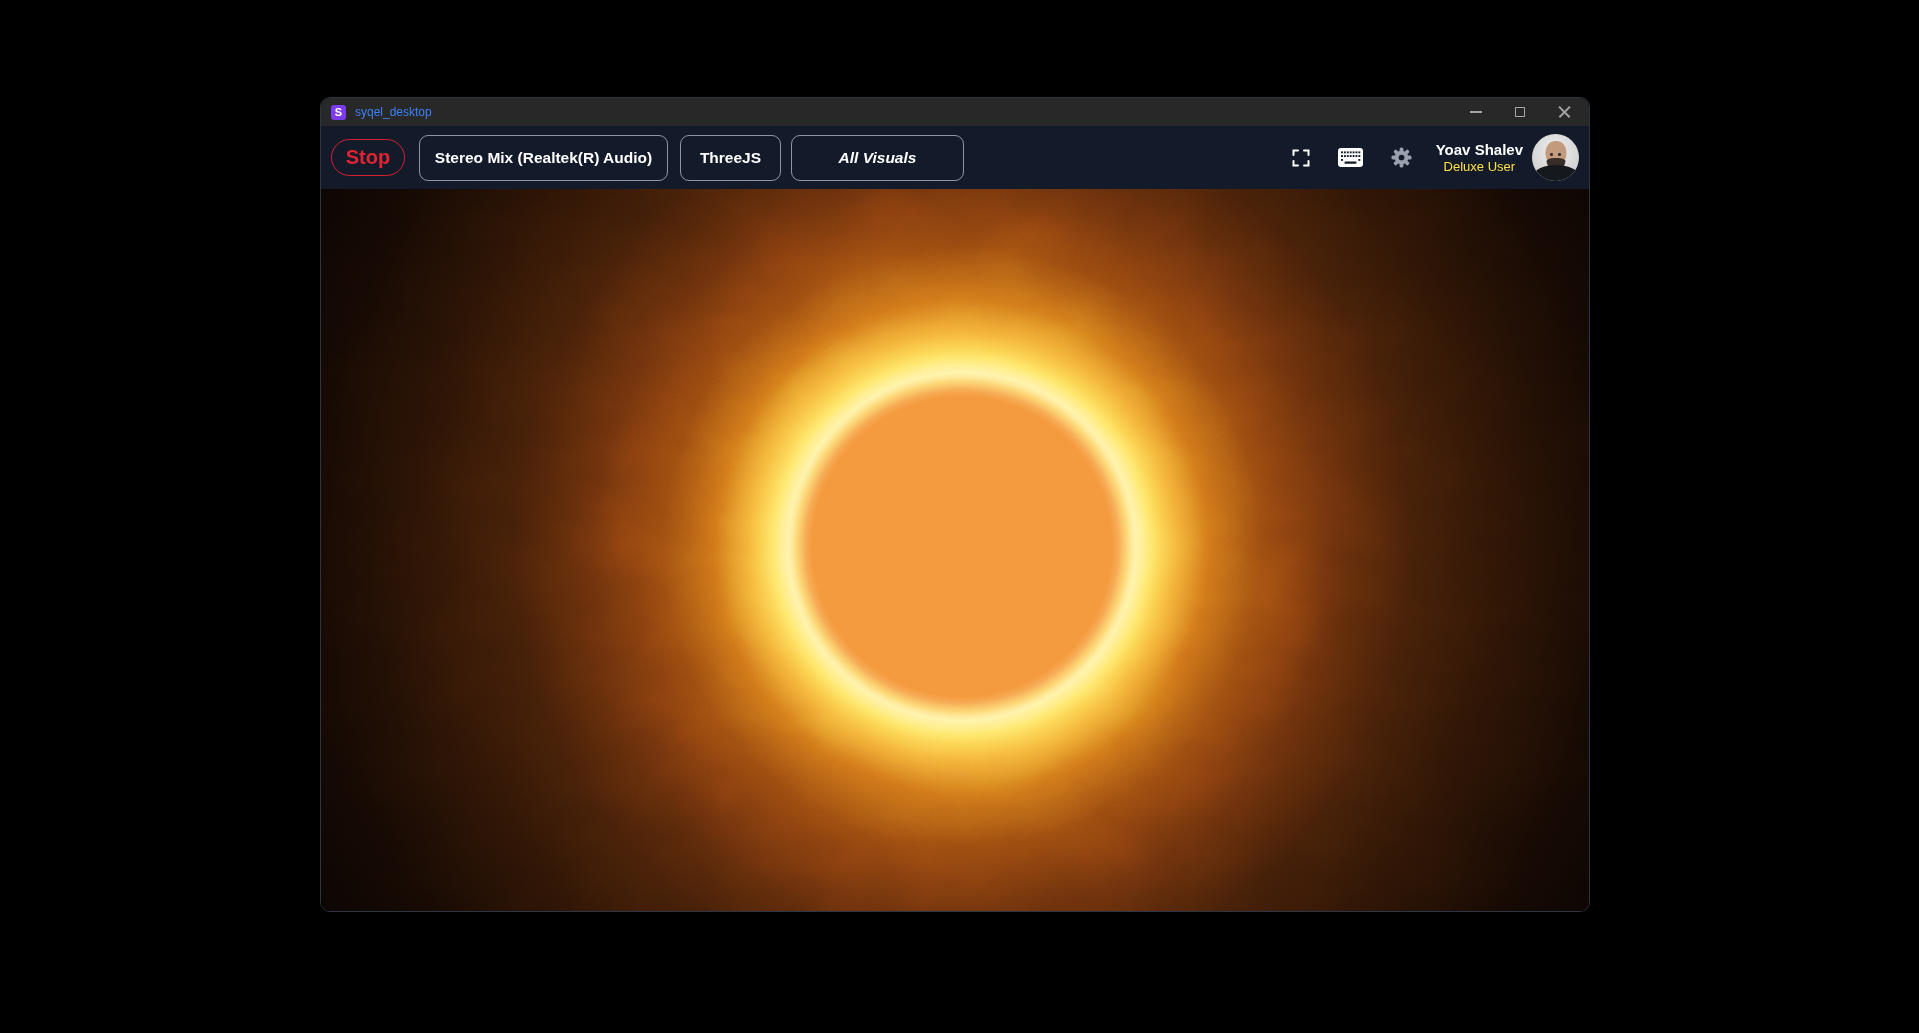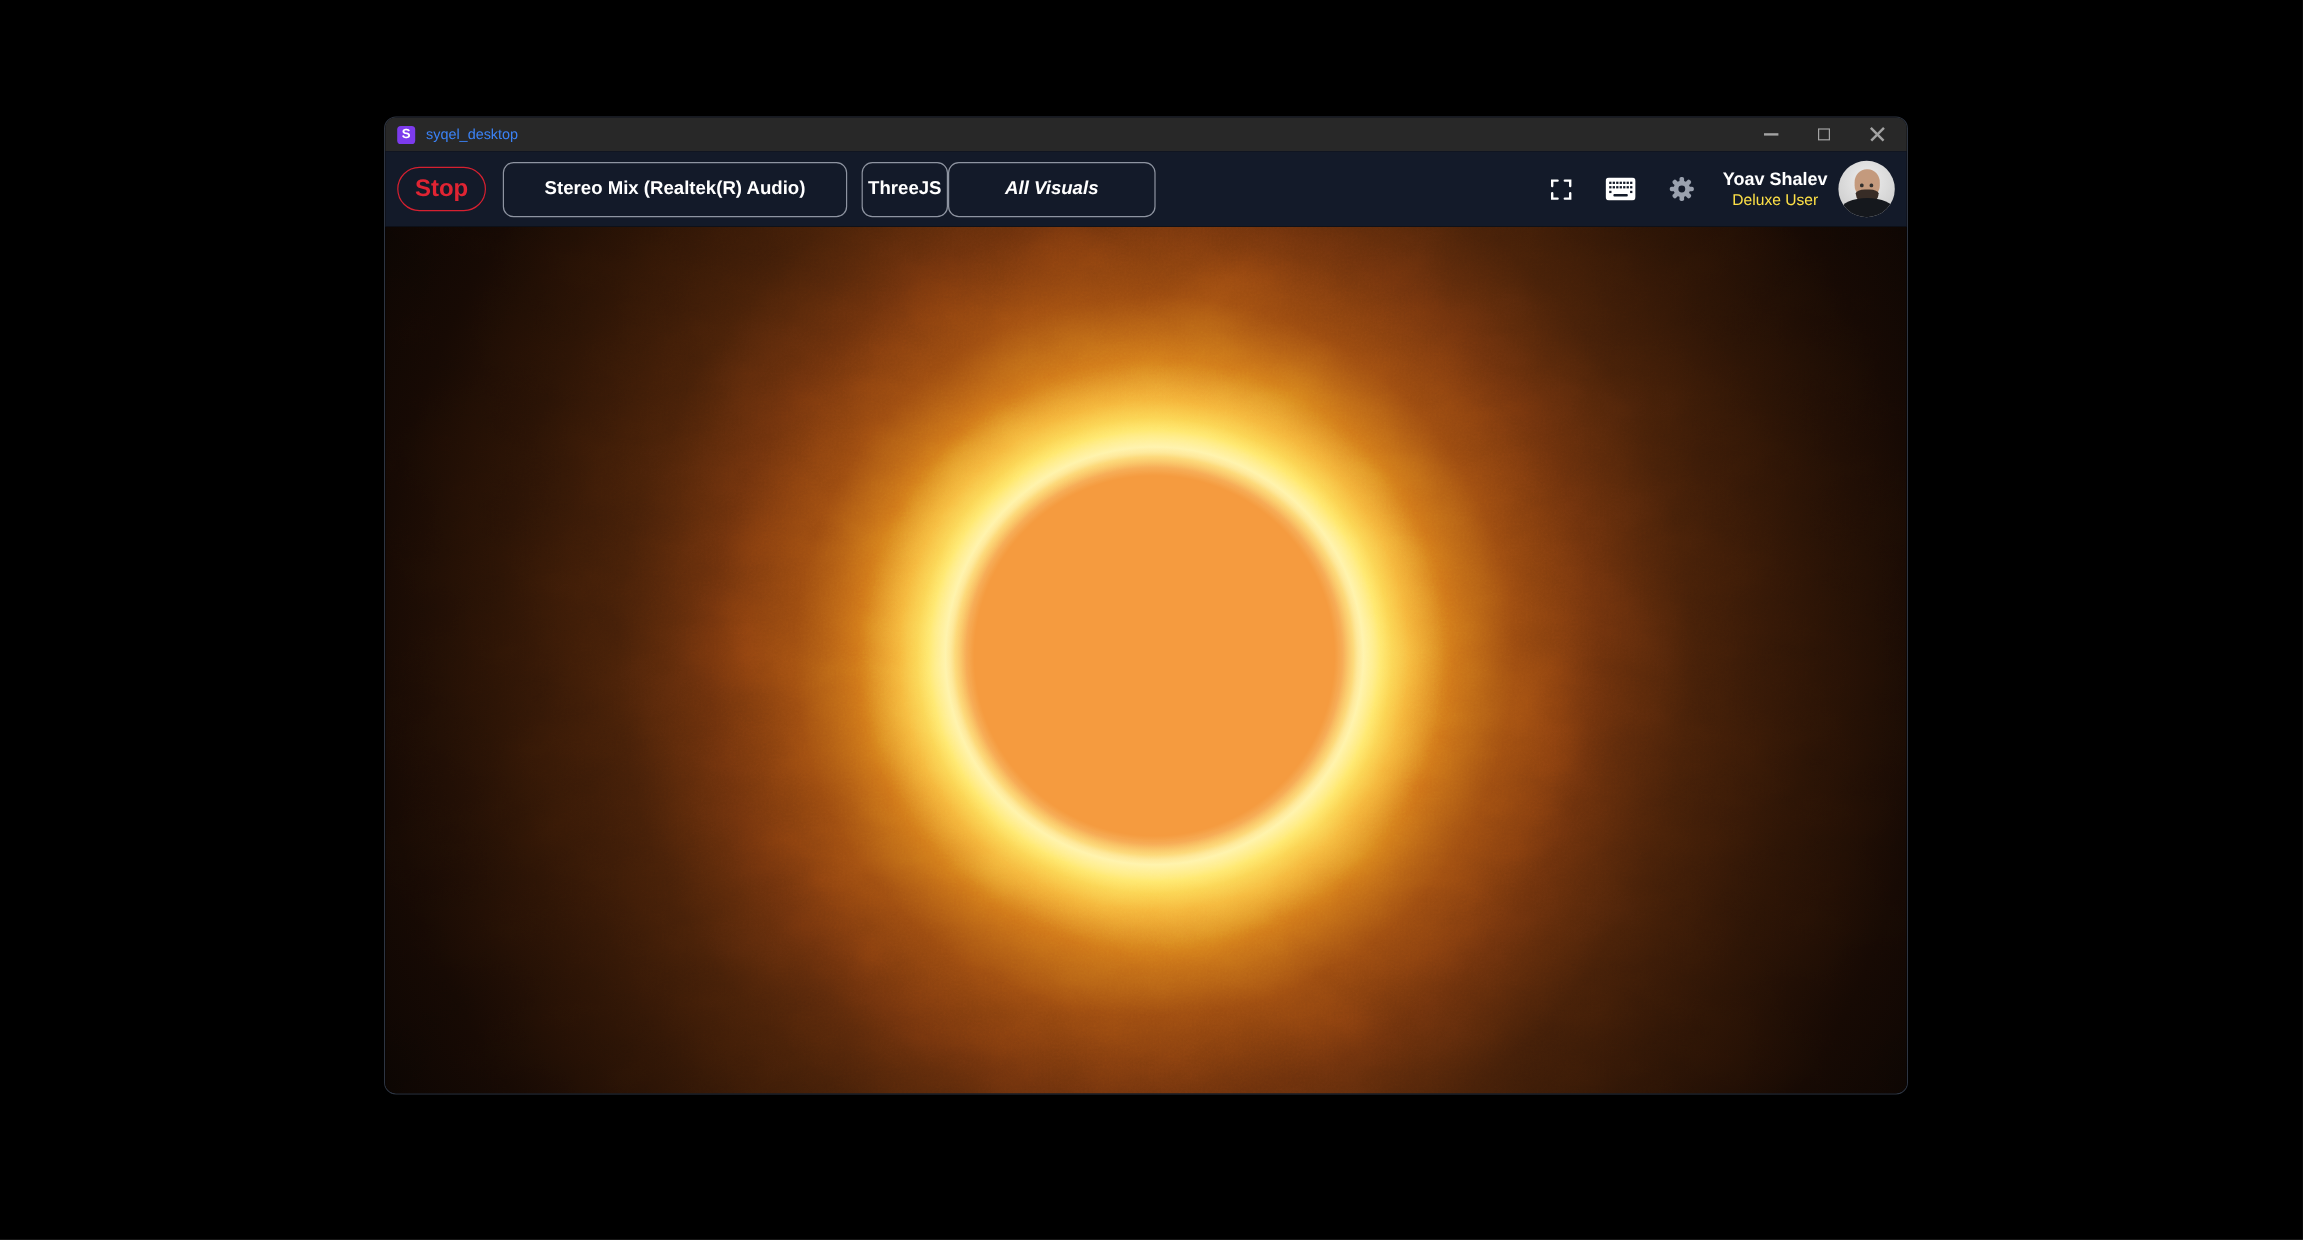--- a/index.html
+++ b/index.html
@@ -33,22 +33,22 @@
   
   .toolbar { height:63px; background:#131a29; display:flex; align-items:center;
              padding:0 10px; }
   .btn { background:transparent; font-family:inherit; cursor:pointer; }
   .btn-stop { width:74px; height:37px; border-radius:19px;
               border:1.5px solid #d62030; color:#e02433; font-size:20px;
               font-weight:600; margin-right:14px; }
   .btn-select { height:46px; border-radius:9px;
                 border:1.5px solid rgba(164,170,182,.85); color:#fff;
                 font-size:15.5px; font-weight:600; text-align:center; }
-  .btn-audio   { width:287px; margin-right:12px; }
-  .btn-engine  { width:72px;  }
+  .btn-audio   { width:249px; margin-right:12px; }
+  .btn-engine  { width:101px;  margin-right:10px; }
   .btn-visuals { width:173px; margin-right:9px;font-style:italic; }
   .btn-preset  { width:178px; color:#8d93a0; }
 
   .toolbar-icons { margin-left:auto; display:flex; align-items:center; gap:28px;
                    margin-right:24px; }
   .icon-btn { display:flex; align-items:center; justify-content:center;
               cursor:pointer; background:none; border:none; }
 
   .user-info { text-align:center; margin-right:9px; line-height:1.2; cursor:pointer; }
   .user-name { color:#fff; font-size:15px; font-weight:600; }

